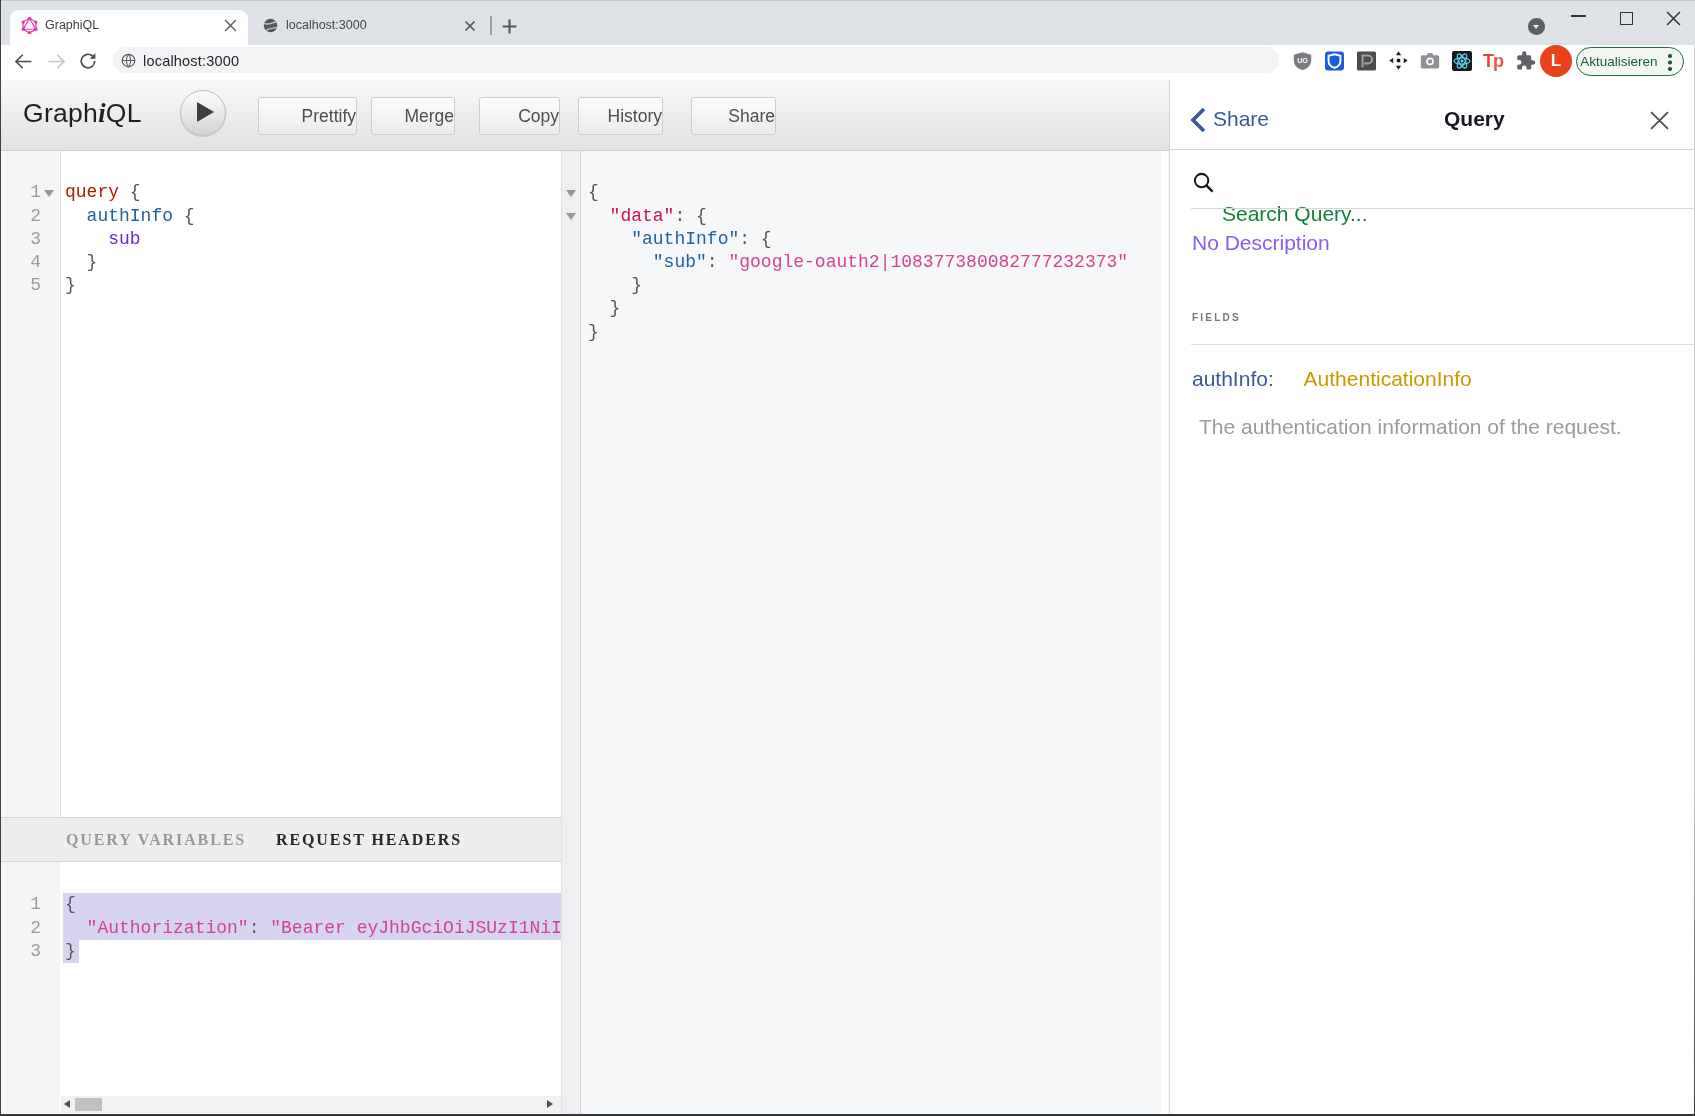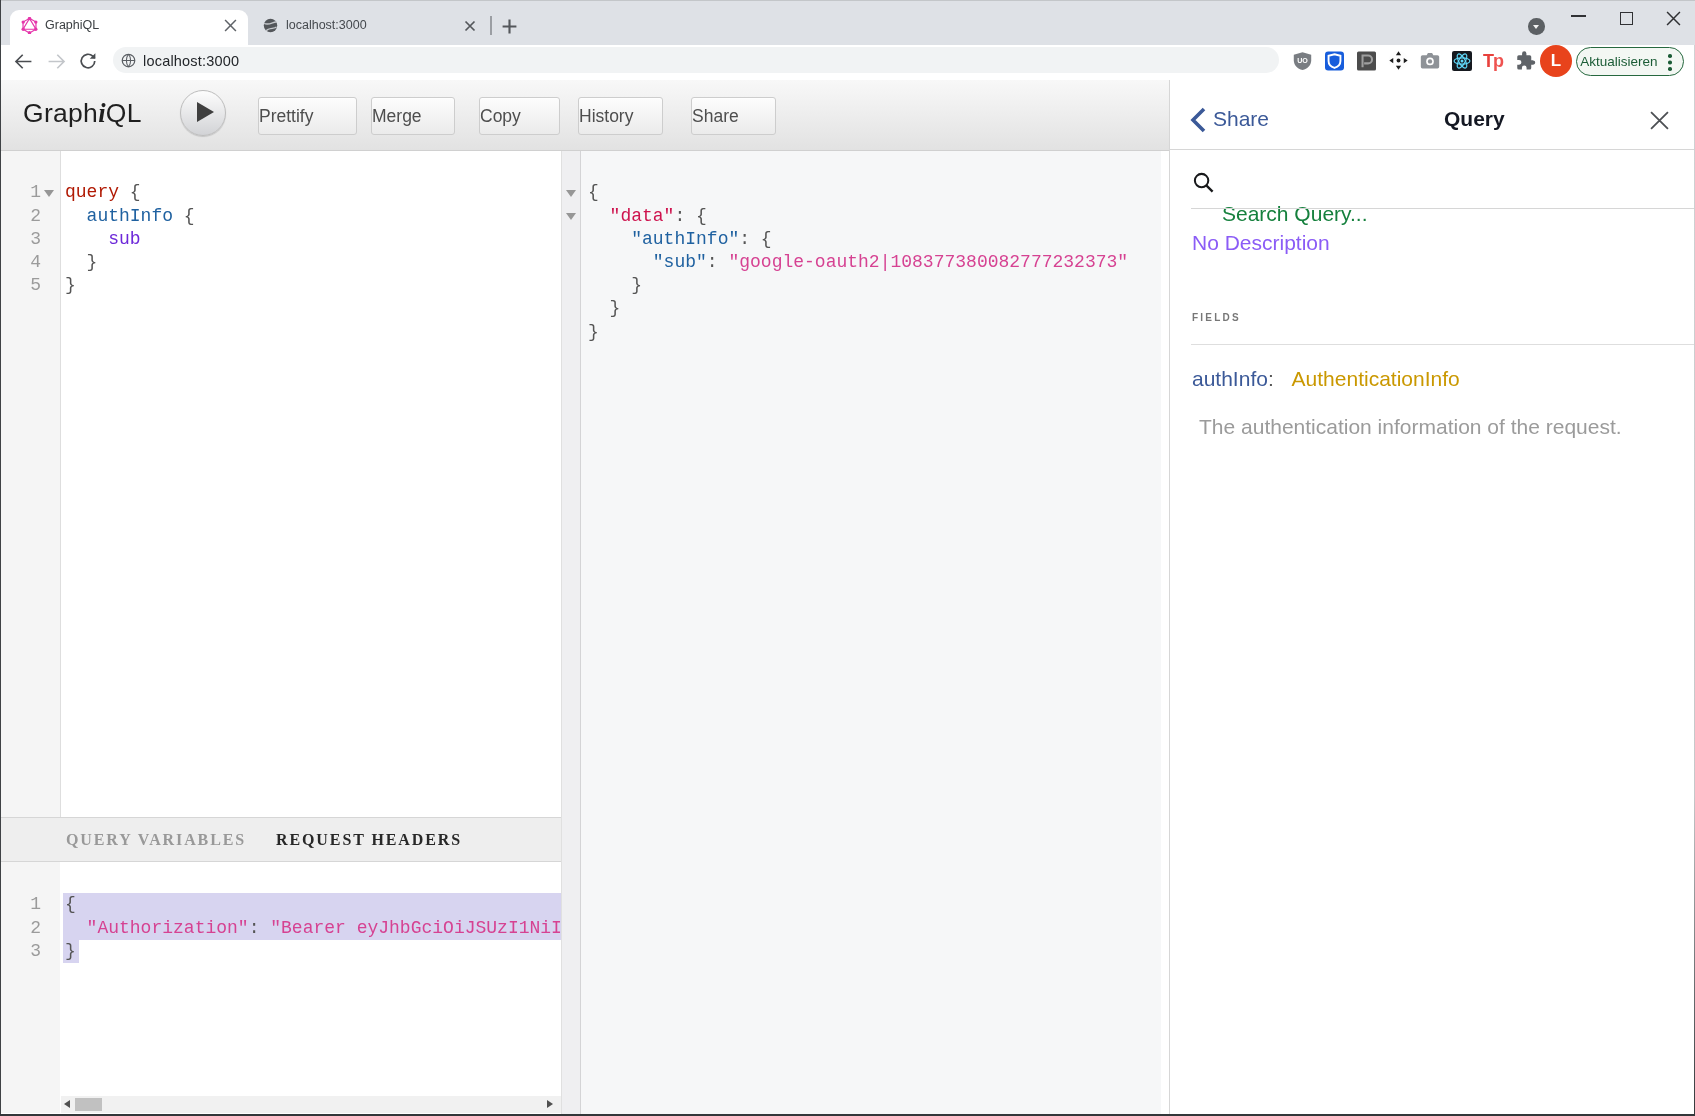--- a/index.html
+++ b/index.html
@@ -14,21 +14,21 @@
   .tabtitle { font-size:12.5px; color:#3c4043; line-height:35px; }
   #addrbar { left:0; top:45px; width:1695px; height:35px; background:#fff; }
   #omnibox { left:113px; top:47px; width:1166px; height:26px; border-radius:13px; background:#f1f3f4; }
   #urltext { left:143px; top:48px; height:27px; line-height:27px; font-size:14.5px; color:#23262a; letter-spacing:0.2px; }
 
   
   #topbar { left:0; top:80px; width:1169px; height:71px; background:linear-gradient(#f8f8f8,#e2e2e2); border-bottom:1px solid #d0d0d0; }
   #logo { left:23px; top:78px; height:70px; line-height:70px; font-size:26.5px; color:#1f1f1f; letter-spacing:0.3px; }
   #playbtn { left:180px; top:90px; width:46px; height:46px; border-radius:50%; background:linear-gradient(#fdfdfd,#d2d3d6); border:1px solid #bdbdbd; box-shadow:0 1px 1px rgba(0,0,0,0.15); }
   #playtri { left:197px; top:102px; width:0; height:0; border-left:17px solid #3f3f3f; border-top:10.5px solid transparent; border-bottom:10.5px solid transparent; }
-  .tbtn { top:97px; height:38px; border:1px solid #cdcdcd; border-radius:3px; background:linear-gradient(#fdfdfd,#ebebeb); color:#4e4e4e; font-size:17.5px; text-align:left; line-height:36px; box-shadow:0 1px 0 rgba(255,255,255,0.6) inset; }
+  .tbtn { top:97px; height:38px; border:1px solid #cdcdcd; border-radius:3px; background:linear-gradient(#fdfdfd,#ebebeb); color:#4e4e4e; font-size:17.5px; text-align:right; line-height:36px; box-shadow:0 1px 0 rgba(255,255,255,0.6) inset; }
 
   
   #qeditor { left:1px; top:151px; width:560px; height:666px; background:#fff; }
   #gutline1 { left:59.5px; top:151px; width:1px; height:666px; background:#dedede; }
   .lnums { color:#9b9b9b; text-align:right; }
   #divider { left:561px; top:151px; width:20px; height:963px; background:#efeff1; border-left:1px solid #e0e0e0; border-right:1px solid #d4d4d6; }
   #result { left:581px; top:151px; width:580px; height:963px; background:#f6f7f8; }
   .fold { width:0; height:0; border-left:5px solid transparent; border-right:5px solid transparent; border-top:7px solid #969696; }
 
   
@@ -228,18 +228,18 @@
 
 <svg class="abs" style="left:1192px;top:171px;" width="23" height="23" viewBox="0 0 24 24">
     <circle cx="10" cy="10" r="7" stroke="#18191b" stroke-width="2.1" fill="none"></circle>
     <path d="M15.2 15.2 L21.5 21.5" stroke="#18191b" stroke-width="2.4"></path>
   </svg>
 <div class="abs" style="left:1222px;top:168px;height:30px;line-height:30px;font-size:21px;color:#15803d;margin-top:31px;">Search Query...</div>
 <div class="abs" style="left:1191px;top:208px;width:503px;height:1px;background:#d6d6d6;"></div>
 <div class="abs" style="left:1192px;top:228px;height:30px;line-height:30px;font-size:21px;color:#8b5cf6;">No Description</div>
 <div class="abs" style="left:1192px;top:308px;height:20px;line-height:20px;font-size:10px;font-weight:bold;letter-spacing:2.2px;color:#777;">FIELDS</div>
 <div class="abs" style="left:1191px;top:344px;width:503px;height:1px;background:#dedede;"></div>
-<div class="abs" style="left:1192px;top:364px;height:30px;line-height:30px;font-size:21px;"><span style="color:#3B5998;">authInfo</span><span style="color:#555;">: </span><span style="color:#CA9800;margin-left:12px;">AuthenticationInfo</span></div>
+<div class="abs" style="left:1192px;top:364px;height:30px;line-height:30px;font-size:21px;"><span style="color:#3B5998;">authInfo</span><span style="color:#555;">: </span><span style="color:#CA9800;margin-left:24px;">AuthenticationInfo</span></div>
 <div class="abs" style="left:1199px;top:412px;height:30px;line-height:30px;font-size:21px;color:#9b9b9b;">The authentication information of the request.</div>
 
 <div class="abs" id="edgeL"></div>
 <div class="abs" id="edgeR"></div>
 <div class="abs" id="edgeB"></div>
 
 </body></html>

